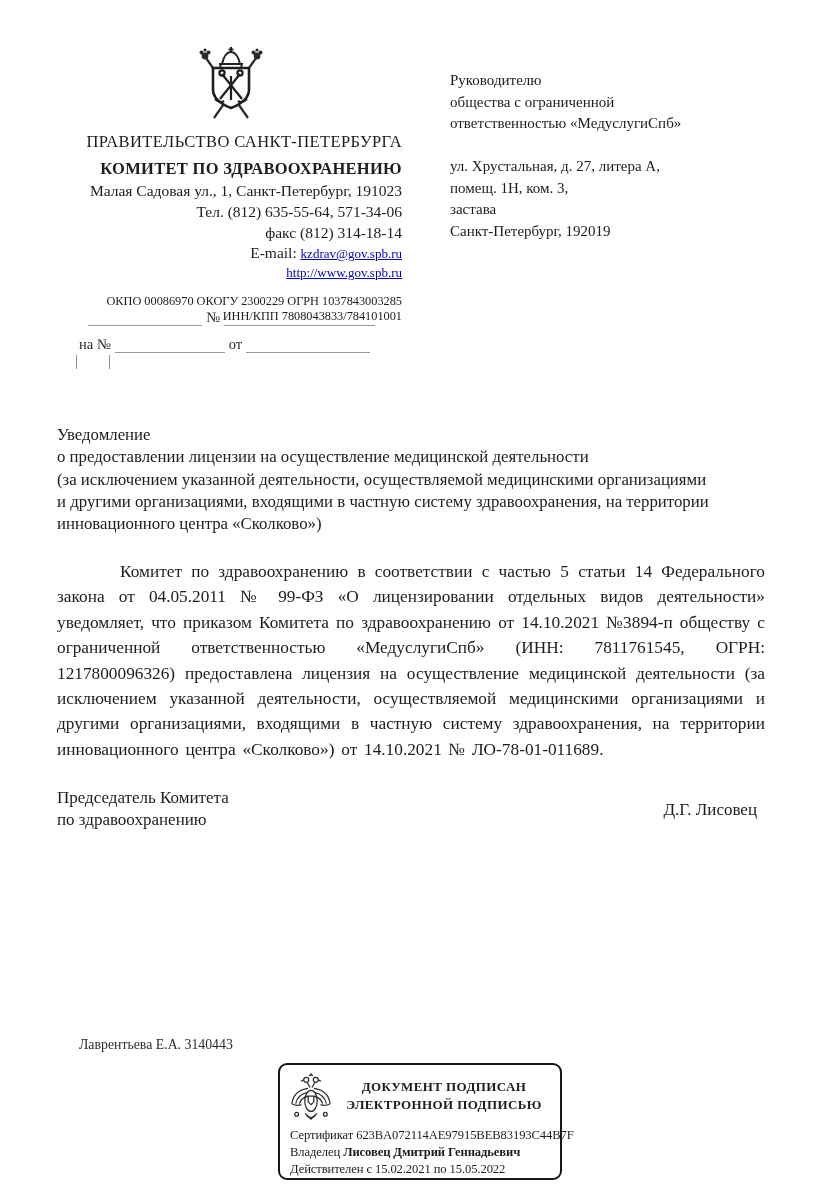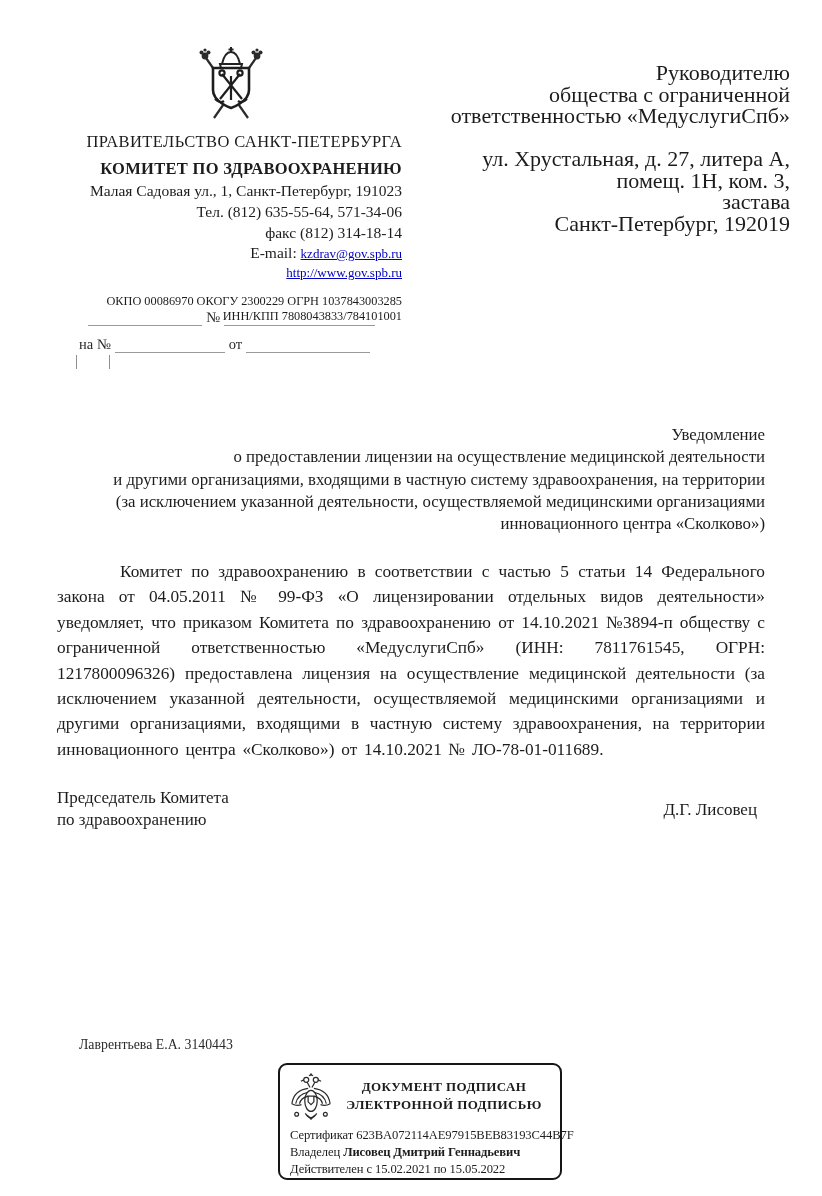--- a/index.html
+++ b/index.html
@@ -21,41 +21,41 @@
   .gov-name{font-size:16.5px;letter-spacing:.4px;margin-top:2px;}
   .committee-name{font-size:16.5px;font-weight:bold;letter-spacing:.3px;margin-top:7px;}
   .lh-line{font-size:15.5px;margin-top:3px;line-height:18px;}
   .lh-line:first-of-type{margin-top:9px;}
   .email-row{font-size:15.5px;margin-top:2px;line-height:18px;}
   a.doc-link{color:#0000bf;text-decoration:underline;font-size:13px;}
   .site-row{margin-top:1px;line-height:16px;}
   .codes{font-size:12.3px;margin-top:13px;line-height:15px;}
   
   .addressee{
-    position:absolute;left:450px;top:62px;width:340px;
-    font-size:22px;line-height:21.5px;text-align:right;
+    position:absolute;left:450px;top:70px;width:340px;
+    font-size:15px;line-height:21.5px;text-align:left;
   }
   .addressee .gap{height:21.5px;}
   
   .ref-row{position:absolute;display:flex;align-items:flex-end;font-size:14.5px;color:#2a2a2a;}
   .ref-row .blank{display:inline-block;border-bottom:1px solid #999;height:16px;}
   .ref-row .lbl{padding:0 4px;}
   .row1{left:88px;top:309px;}
   .row1 .b1{width:114px;}
   .row1 .b2{width:151px;}
   .row2{left:75px;top:336px;}
   .row2 .b1{width:110px;}
   .row2 .b2{width:124px;}
   .tick{position:absolute;width:1px;height:14px;background:#8f8f8f;}
   .tick1{left:76px;top:355px;}
   .tick2{left:109px;top:355px;}
   
   .doc-title{
     position:absolute;left:57px;top:424px;width:708px;
-    text-align:right;font-size:16.8px;line-height:22.3px;
+    text-align:left;font-size:16.8px;line-height:22.3px;
   }
   
   .doc-body{
     position:absolute;left:57px;top:559px;width:708px;
     font-size:17.3px;line-height:25.4px;
     text-align:justify;text-indent:63px;
     word-spacing:2.5px;
   }
   
   .sig{position:absolute;left:57px;top:787px;width:700px;font-size:17px;line-height:22px;}
@@ -163,22 +163,22 @@
     <span class="blank b1"></span>
     <span class="lbl">от</span>
     <span class="blank b2"></span>
   </div>
   <div class="tick tick1"></div>
   <div class="tick tick2"></div>
 
   <div class="doc-title">
     <div>Уведомление</div>
     <div>о предоставлении лицензии на осуществление медицинской деятельности</div>
+    <div>(за исключением указанной деятельности, осуществляемой медицинскими организациями</div>
     <div>и другими организациями, входящими в частную систему здравоохранения, на территории</div>
-    <div>(за исключением указанной деятельности, осуществляемой медицинскими организациями</div>
     <div>инновационного центра «Сколково»)</div>
   </div>
 
   <div class="doc-body">Комитет по здравоохранению в соответствии с частью 5 статьи 14 Федерального закона от 04.05.2011 № 99-ФЗ «О лицензировании отдельных видов деятельности» уведомляет, что приказом Комитета по здравоохранению от 14.10.2021 №3894-п обществу с ограниченной ответственностью «МедуслугиСпб» (ИНН: 7811761545, ОГРН: 1217800096326) предоставлена лицензия на осуществление медицинской деятельности (за исключением указанной деятельности, осуществляемой медицинскими организациями и другими организациями, входящими в частную систему здравоохранения, на территории инновационного центра «Сколково») от 14.10.2021 № ЛО-78-01-011689.</div>
 
   <div class="sig">
     <div>Председатель Комитета</div>
     <div>по здравоохранению</div>
     <span class="sig-name">Д.Г. Лисовец</span>
   </div>

